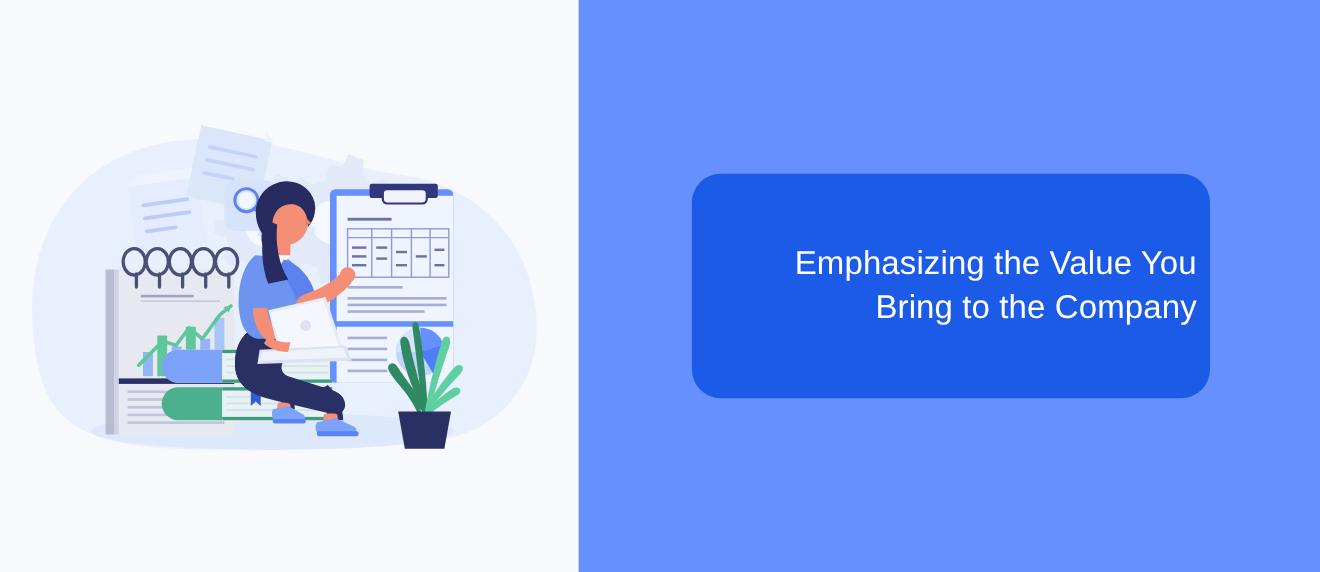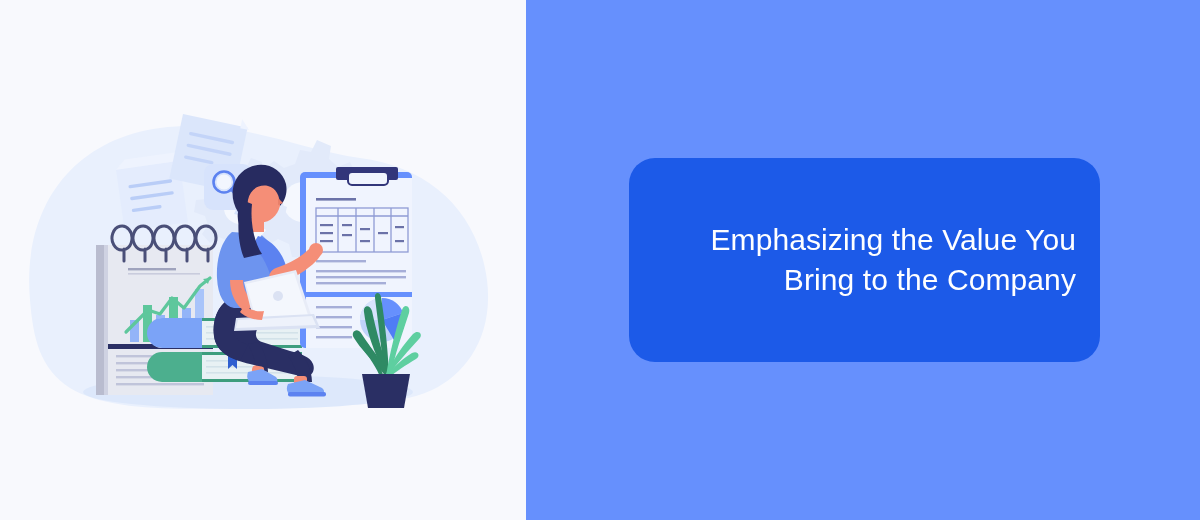--- a/index.html
+++ b/index.html
@@ -44,21 +44,21 @@
     display:flex;
     align-items:center;
     justify-content:flex-end;
   }
   #title-text {
     color:#ffffff;
     font-size:30px;
     line-height:40px;
     font-weight:400;
     text-align:right;
-    padding:0 24px 0 30px;
+    padding:0 12px 0 30px;
     letter-spacing:0.1px;
     white-space:pre-line;
   }
 </style>
 </head>
 <body>
 
 <div id="banner">
 
   <div id="left-panel">

